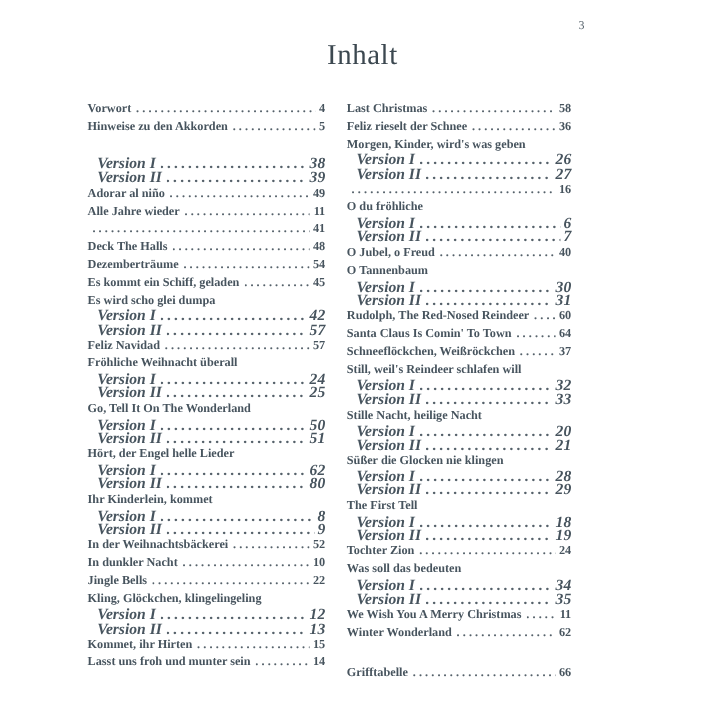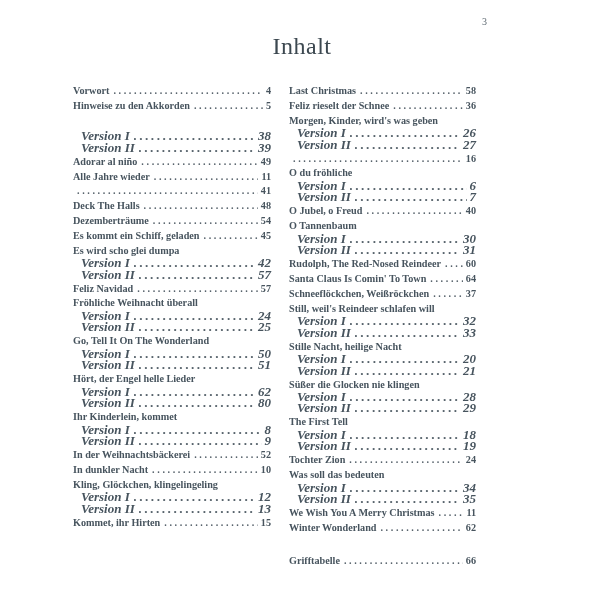--- a/index.html
+++ b/index.html
@@ -201,36 +201,46 @@
         <span>In der Weihnachtsbäckerei</span>
         <span class="leader"></span>
         <span class="pnum">52</span>
       </div>
       <div class="toc-row">
         <span>In dunkler Nacht</span>
         <span class="leader"></span>
         <span class="pnum">10</span>
       </div>
       <div class="toc-row">
+        <span>Jingle Bells</span>
+        <span class="leader"></span>
+        <span class="pnum">22</span>
+      </div>
+      <div class="toc-row">
         <span>Kling, Glöckchen, klingelingeling</span>
       </div>
       <div class="toc-version-row">
         <span>Version I</span>
         <span class="leader"></span>
         <span class="pnum">12</span>
       </div>
       <div class="toc-version-row">
         <span>Version II</span>
         <span class="leader"></span>
         <span class="pnum">13</span>
       </div>
       <div class="toc-row">
         <span>Kommet, ihr Hirten</span>
         <span class="leader"></span>
         <span class="pnum">15</span>
+      </div>
+      <div class="toc-row">
+        <span>Lasst uns froh und munter sein</span>
+        <span class="leader"></span>
+        <span class="pnum">14</span>
       </div>
     </div>
   <div class="col-right">
       <div class="toc-row">
         <span>Last Christmas</span>
         <span class="leader"></span>
         <span class="pnum">58</span>
       </div>
       <div class="toc-row">
         <span>Feliz rieselt der Schnee</span>

